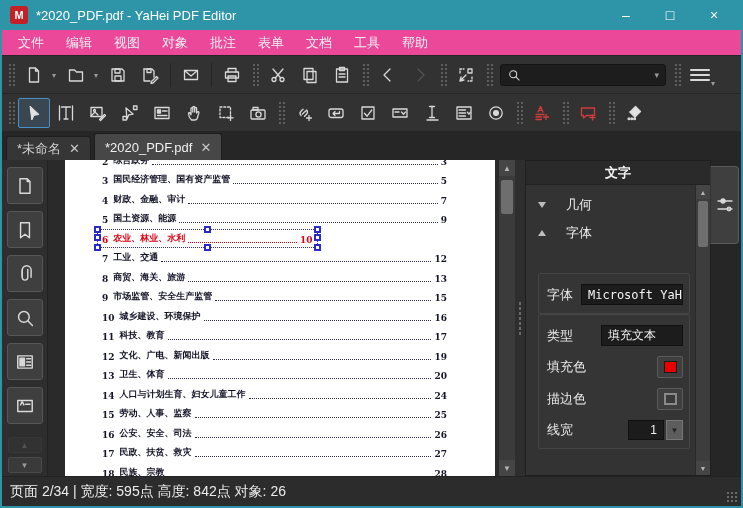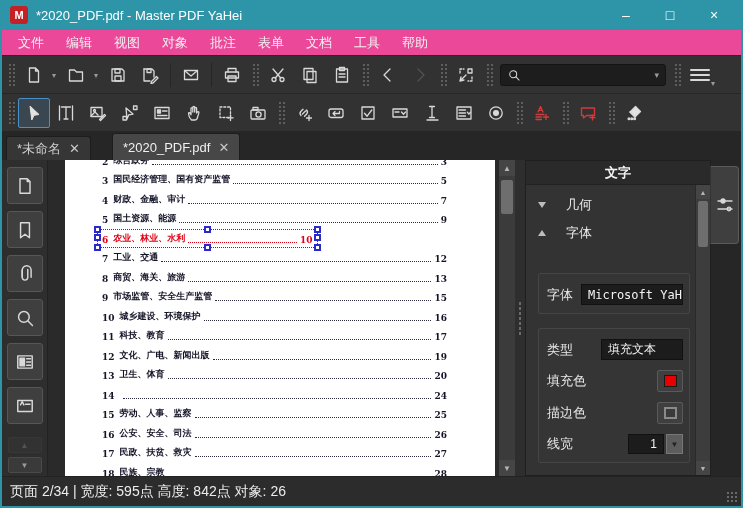--- a/index.html
+++ b/index.html
@@ -34,21 +34,21 @@
   .ic{stroke:#d9d9d9;fill:none;stroke-width:1.3;stroke-linecap:round;stroke-linejoin:round;}
   .icr{stroke:#d23b3b;}
   .searchbox{width:166px;height:22px;background:#1d1d1d;border:1px solid #141414;border-radius:3px;
              display:flex;align-items:center;padding:0 6px;margin:0 4px;flex:none;}
   .searchbox input{flex:1;background:none;border:none;outline:none;color:#ddd;font-size:12px;min-width:0;font-family:inherit;}
   .searchbox .scaret{color:#9a9a9a;font-size:9px;}
   .burger{display:flex;flex-direction:column;gap:3px;width:20px;}
   .burger i{height:2px;background:#d9d9d9;border-radius:1px;}
   .burgercaret{position:absolute;right:0;bottom:1px;color:#9a9a9a;font-size:8px;}
   
-  .tabbar{height:28px;background:#262626;display:flex;align-items:flex-end;padding:0 4px;gap:21px;flex:none;}
+  .tabbar{height:28px;background:#262626;display:flex;align-items:flex-end;padding:0 4px;gap:3px;flex:none;}
   .tab{height:24px;background:#363636;border:1px solid #1d1d1d;border-bottom:none;border-radius:3px 3px 0 0;
        display:flex;align-items:center;gap:8px;padding:0 10px;color:#cfcfcf;font-size:13px;}
   .tab.active{height:27px;background:#474747;color:#f0f0f0;justify-content:center;}
   .tclose{color:#c8c8c8;font-weight:bold;font-style:italic;font-size:13px;line-height:1;}
   
   .main{flex:1;display:flex;min-height:0;}
   
   .sidebar{width:46px;background:#2e2e2e;border-right:1px solid #222;display:flex;flex-direction:column;
            align-items:center;padding-top:7px;gap:7px;overflow:hidden;position:relative;flex:none;}
   .sbtn{width:36px;height:37px;background:#3f3f3f;border:1px solid #565656;border-radius:3px;
@@ -122,21 +122,21 @@
   .resize-grip{position:absolute;right:2px;bottom:2px;width:13px;height:13px;
                background-image:radial-gradient(#6a6a6a 1px,transparent 1.1px);background-size:4px 4px;}
 </style>
 </head>
 <body>
 
 <div class="window">
 
   <div class="titlebar">
     <div class="logo">M</div>
-    <div class="wtitle">*2020_PDF.pdf - Master PDF YaHei</div>
+    <div class="wtitle">*2020_PDF.pdf - YaHei PDF Editor</div>
     <div class="wctrls">
       <button class="wbtn">–</button>
       <button class="wbtn">□</button>
       <button class="wbtn">×</button>
     </div>
   </div>
 
   <div class="menubar">
     <button class="mitem">文件</button>
     <button class="mitem">编辑</button>
@@ -512,20 +512,21 @@
                 <span class="t-page">19</span>
               </div>
               <div class="toc-row">
                 <span class="t-num">13</span>
                 <span class="t-title">卫生、体育</span>
                 <span class="t-leader"></span>
                 <span class="t-page">20</span>
               </div>
               <div class="toc-row">
                 <span class="t-num">14</span>
+                <span class="t-title">人口与计划生育、妇女儿童工作</span>
                 <span class="t-leader"></span>
                 <span class="t-page">24</span>
               </div>
               <div class="toc-row">
                 <span class="t-num">15</span>
                 <span class="t-title">劳动、人事、监察</span>
                 <span class="t-leader"></span>
                 <span class="t-page">25</span>
               </div>
               <div class="toc-row">
@@ -576,21 +577,21 @@
 
         <div class="gbox" style="margin-top:26px;">
           <div class="frow">
             <label>字体</label>
             <div class="combo mono">
               <span>Microsoft YaHei</span>
             </div>
           </div>
         </div>
 
-        <div class="gbox" style="margin-top:14px;">
+        <div class="gbox" style="margin-top:0;">
           <div class="frow">
             <label style="width:46px;">类型</label>
             <div class="combo">
               <span>填充文本</span>
             </div>
           </div>
           <div class="frow">
             <label>填充色</label>
             <button class="swbtn">
               <span class="sw" style="background:#e80000;"></span>

